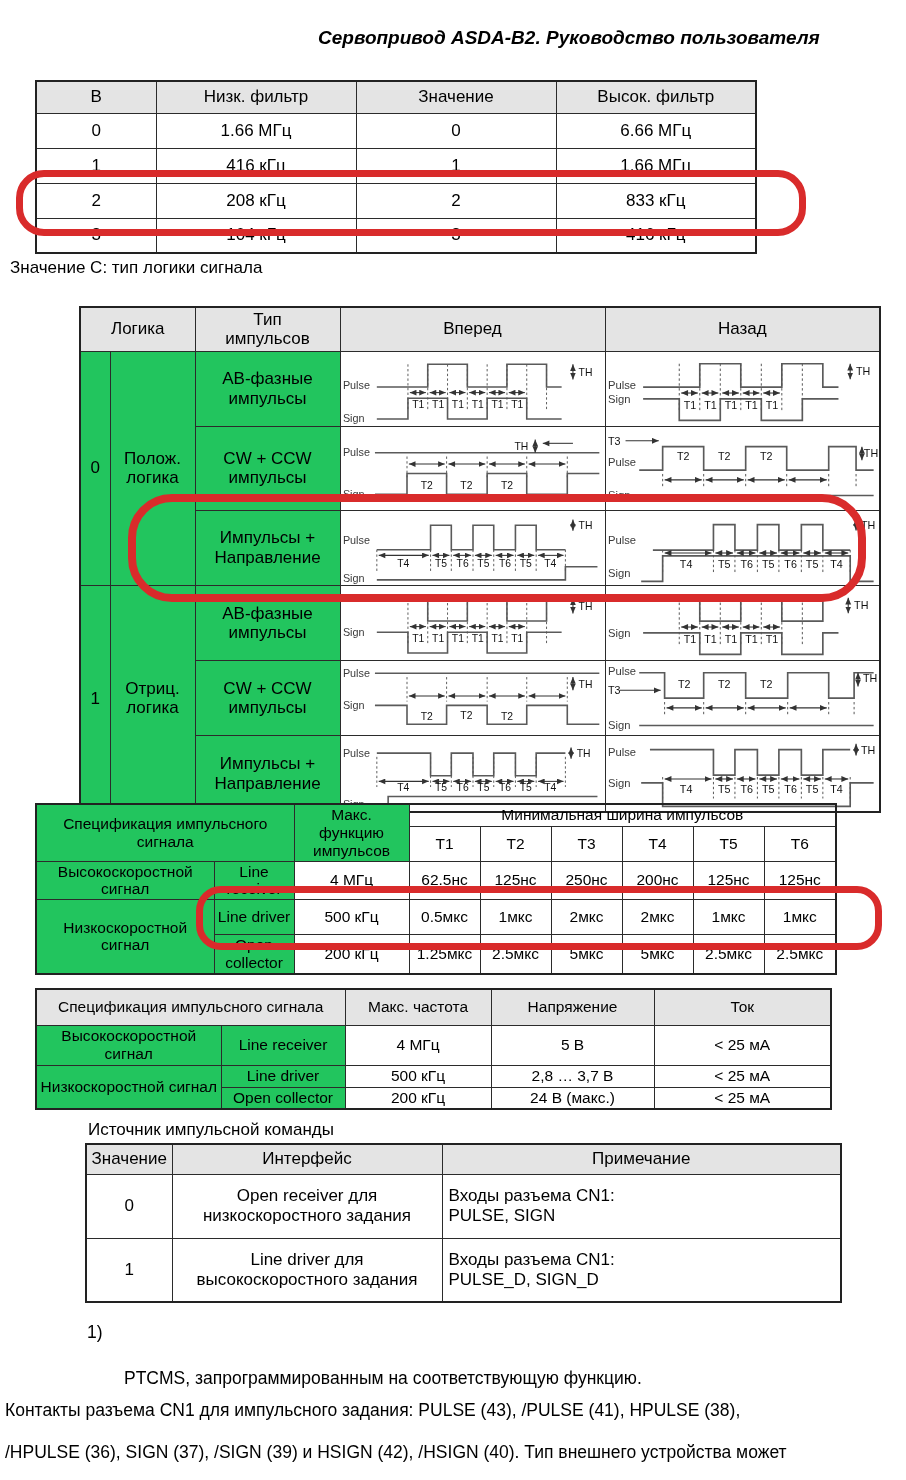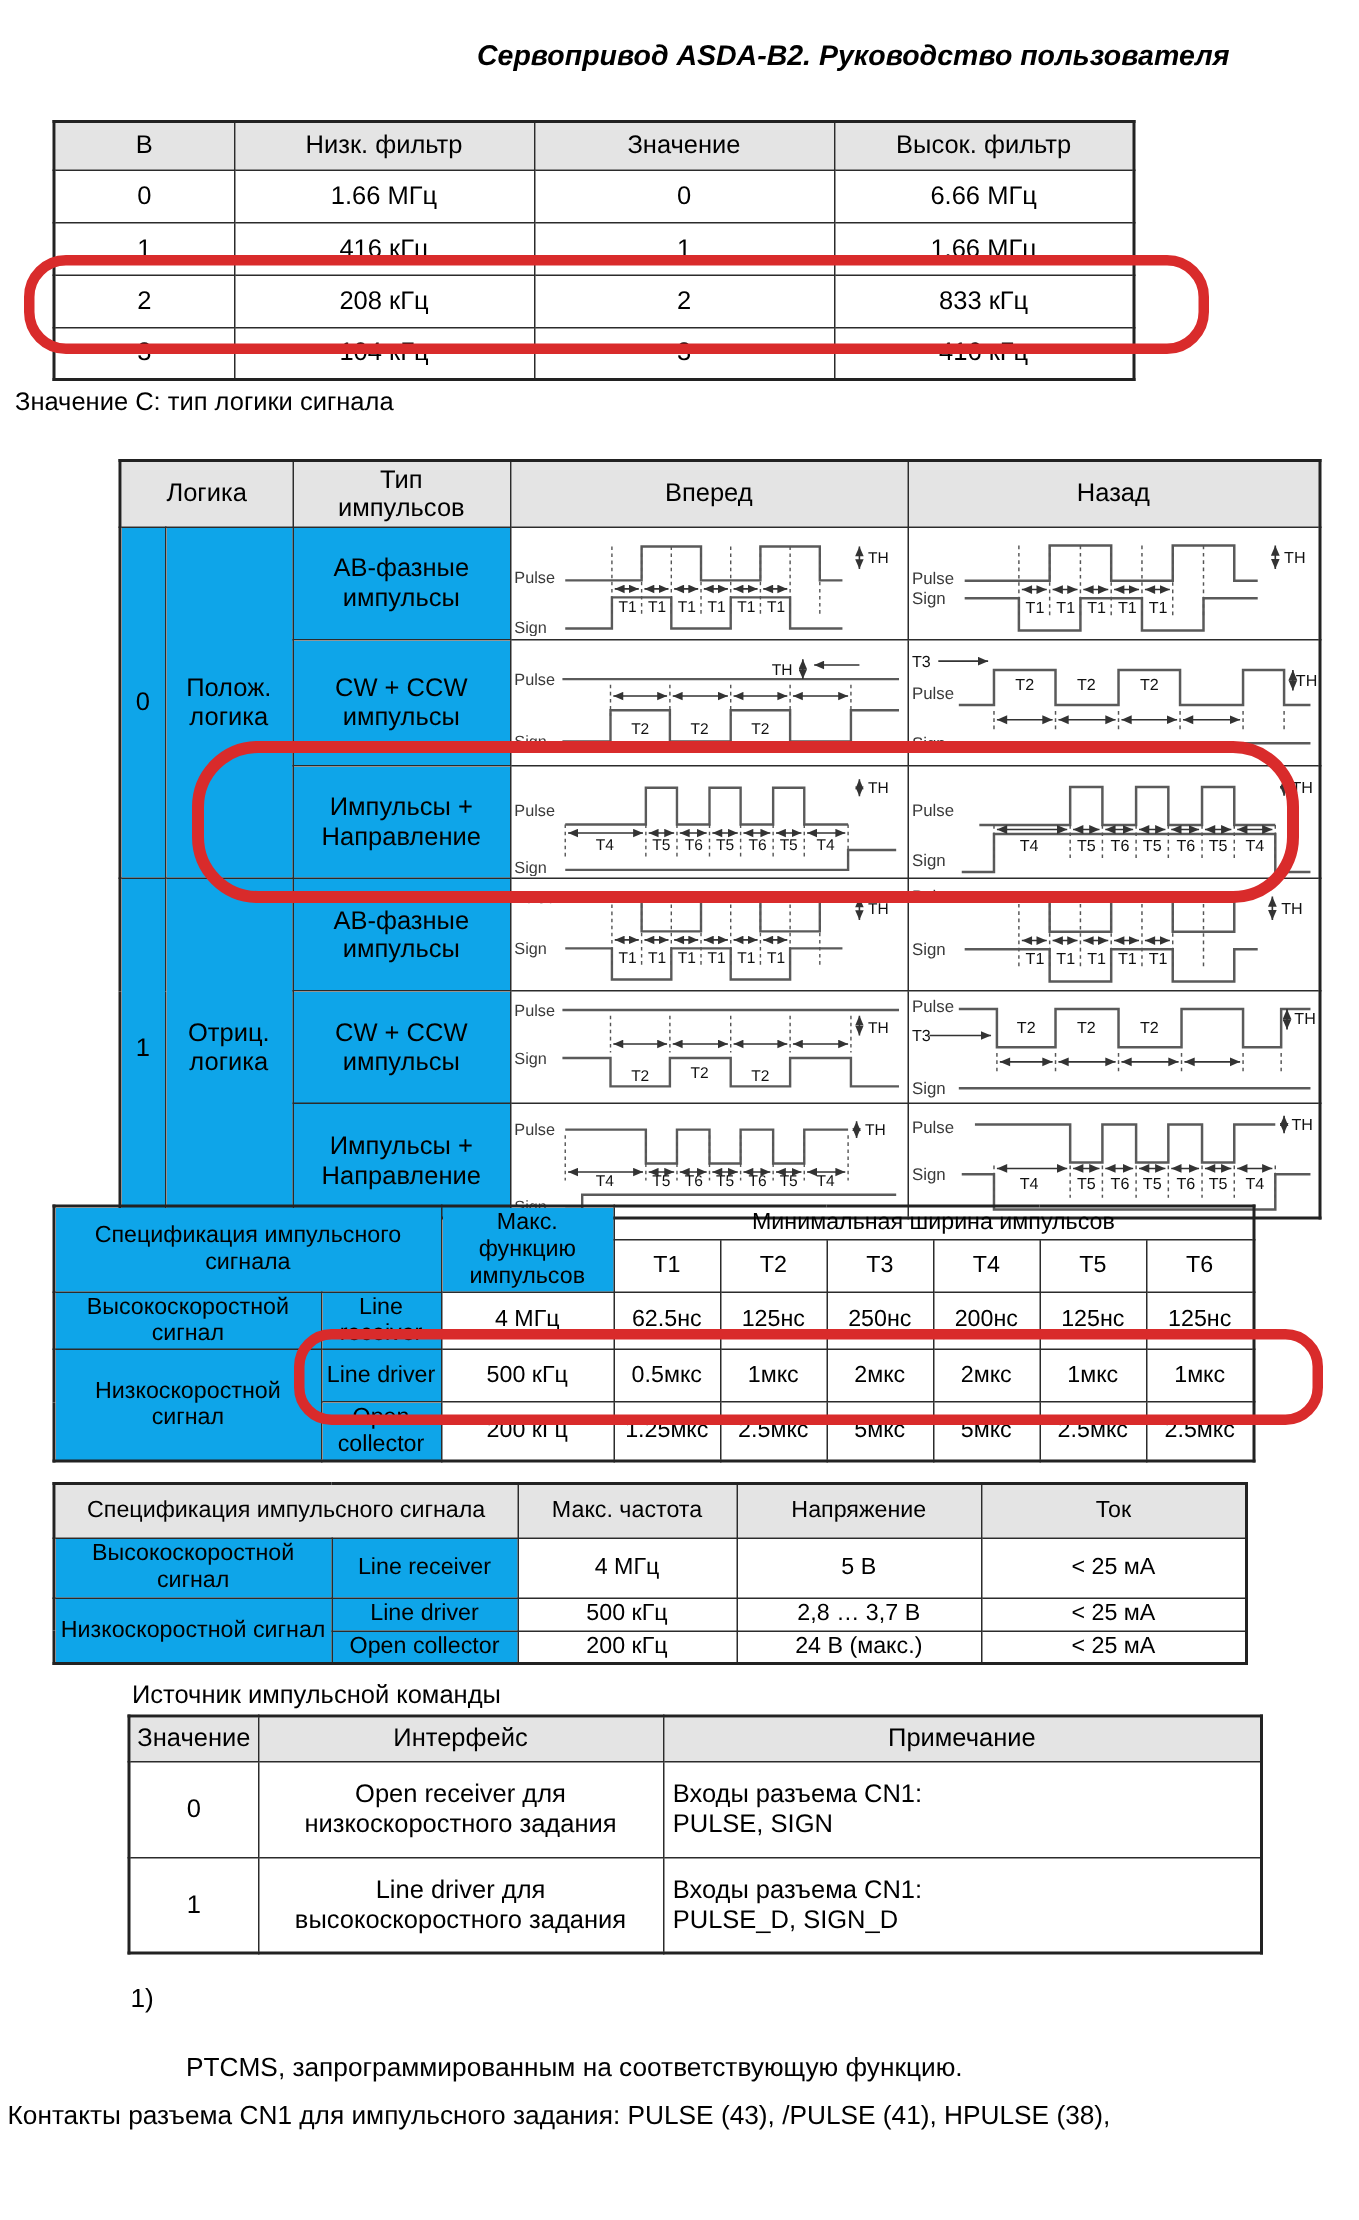--- a/index.html
+++ b/index.html
@@ -5,21 +5,21 @@
   html,body{margin:0;padding:0;background:#fff;}
   .page{position:relative;width:906px;height:1480px;background:#fff;overflow:hidden;
         font-family:"Liberation Sans", sans-serif;color:#000;}
   .abs{position:absolute;}
   .title{font-size:19px;font-weight:bold;font-style:italic;white-space:nowrap;}
   .plain{font-size:17px;white-space:nowrap;}
   table{border-collapse:collapse;table-layout:fixed;border:2px solid #222;}
   td,th{border:1.5px solid #2b2b2b;font-weight:normal;text-align:center;
         vertical-align:middle;padding:1px 2px;overflow:hidden;font-size:17px;line-height:1.15;}
   .hdr{background:#e4e4e4;}
-  .sub{background:#0ea5e9;}
+  .sub{background:#22c55e;}
   .spec td,.spec th{font-size:15.5px;}
   .wave-cell{padding:0;background:#fff;}
   svg.wave{display:block;width:100%;height:100%;}
   .wline{fill:none;stroke:#5a5a5a;stroke-width:1.7;}
   .wdash{stroke:#555;stroke-width:1;stroke-dasharray:2.5,2.5;}
   .warr{stroke:#333;stroke-width:1.1;}
   .wlab{font:11px "Liberation Sans",sans-serif;fill:#111;}
   .wsig{font:11.5px "Liberation Sans",sans-serif;fill:#3a3a3a;}
   .oval{position:absolute;border:7px solid #d92b2b;border-radius:34px;pointer-events:none;}
   .noteblock{font-size:17.5px;white-space:nowrap;}
@@ -609,18 +609,19 @@
         <div>PULSE_D, SIGN_D</div>
       </td>
     </tr>
   </tbody>
     </table>
 
   <div class="abs noteblock" style="left:87px;top:1322px;">1)</div>
   <div class="abs noteblock" style="left:124px;top:1368px;">PTCMS, запрограммированным на соответствующую функцию.</div>
 
   <div class="abs noteblock" style="left:5px;top:1400px;">Контакты разъема CN1 для импульсного задания: PULSE (43), /PULSE (41), HPULSE (38),</div>
+  <div class="abs noteblock" style="left:5px;top:1442px;">/HPULSE (36), SIGN (37), /SIGN (39) и HSIGN (42), /HSIGN (40). Тип внешнего устройства может</div>
 
   <div class="oval" style="left: 16px; top: 170px; width: 776px; height: 52px; border-radius: 28px; border-color: rgb(217, 43, 43);"></div>
   <div class="oval" style="left: 128px; top: 494px; width: 722px; height: 92px; border-radius: 44px; border-width: 8px; border-color: rgb(217, 43, 43);"></div>
   <div class="oval" style="left: 196px; top: 886px; width: 672px; height: 50px; border-radius: 25px; border-color: rgb(217, 43, 43);"></div>
 
 </div>
 
 </body></html>

